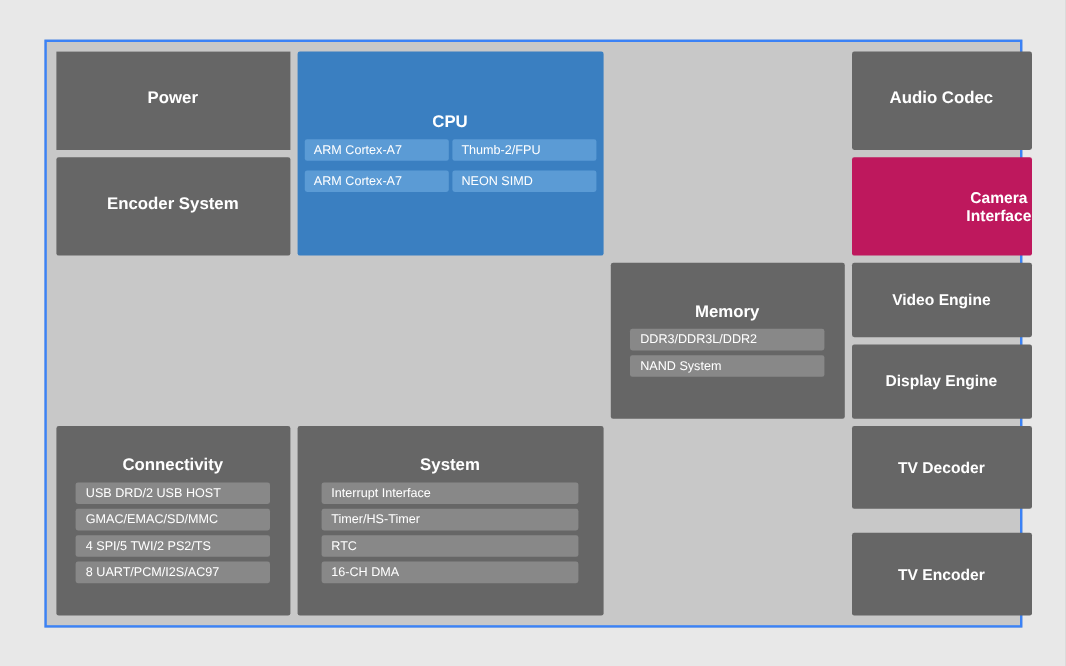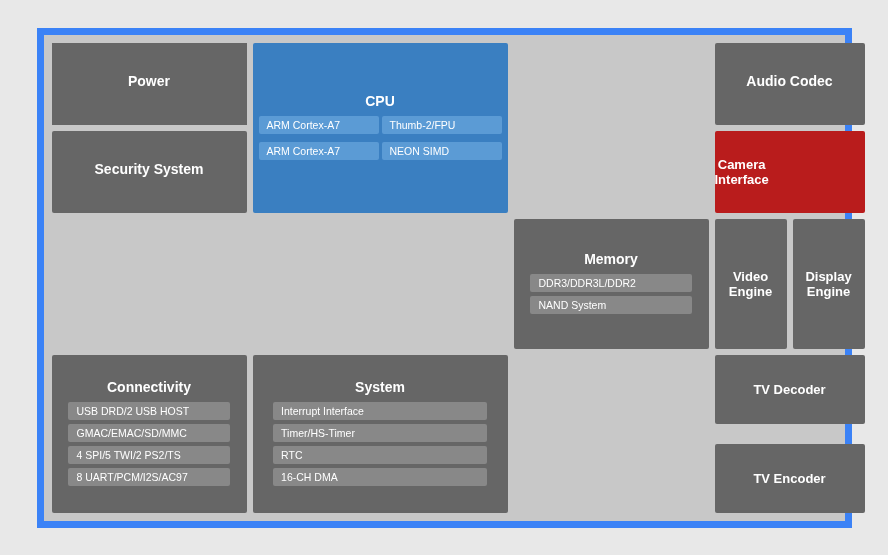--- a/index.html
+++ b/index.html
@@ -16,21 +16,21 @@
 
     
     .main-grid {
       display: grid;
       grid-template-columns: 200px 260px 195px 150px;
       grid-template-rows: 115px 135px 165px;
       gap: 6px;
       width: 820px;
       padding: 8px;
       background: #c8c8c8;
-      border: 7px solid #3b82f6;
+      border: 2px solid #3b82f6;
     }
 
     .cell {
       background: #666;
       color: #fff;
       border-radius: 2px;
       display: flex;
       flex-direction: column;
       align-items: center;
       justify-content: center;
@@ -63,21 +63,21 @@
     }
     .pill-row .pill { flex: 1; width: auto; }
 
     
     .r1c1 { grid-column: 1; grid-row: 1; }
     .r1c2 { grid-column: 2; grid-row: 1 / 3; } 
     .r1c3 { grid-column: 3; grid-row: 1; display: flex; flex-direction: column; gap: 6px; }
     .r1c4 { grid-column: 4; grid-row: 1; }
     .r2c1 { grid-column: 1; grid-row: 2; }
     .r2c3 { grid-column: 3; grid-row: 2; }
-    .r2c4 { grid-column: 4; grid-row: 2; display: flex; flex-direction: row; gap: 6px; }
+    .r2c4 { grid-column: 4; grid-row: 2; display: flex; flex-direction: column; gap: 6px; }
     .r3c1 { grid-column: 1; grid-row: 3; }
     .r3c3 { grid-column: 3; grid-row: 3; }
     .r3c4 { grid-column: 4; grid-row: 3; display: flex; flex-direction: column; gap: 20px; }
 
     .half-cell {
       flex: 1;
       background: #666;
       border-radius: 2px;
       display: flex;
       align-items: center;
@@ -153,21 +153,21 @@
   <div class="r3c4">
     <div class="half-cell" style="flex:1;">
       <span class="half-cell-title">TV Decoder</span>
     </div>
     <div class="half-cell" style="flex:1;">
       <span class="half-cell-title">TV Encoder</span>
     </div>
   </div>
 
 <div class="security-row">
-      <span class="cell-title">Security System</span>
+      <span class="cell-title">Encoder System</span>
     </div>
     <div class="camera-row">
       <span class="half-cell-title">Camera<br>Interface</span>
     </div>
   </div>
 
 <style>
   body { position: relative; }
   .main-grid {
     grid-template-columns: 195px 255px 195px 150px !important;
@@ -183,21 +183,21 @@
   
   .security-row {
     grid-column: 1; grid-row: 2;
     background: #666;
     display: flex; align-items: center; justify-content: center;
     border-radius: 2px;
   }
   .r1c2 { grid-row: 1 / 3 !important; }
   .r1c3 { grid-column: 3; grid-row: 1 / 3; background: transparent !important; }
   .r1c4 { grid-row: 1 !important; }
-  .camera-row { grid-column: 4; grid-row: 2; background: #b91c1c; display: flex; align-items: center; justify-content: flex-start; border-radius: 2px; }
+  .camera-row { grid-column: 4; grid-row: 2; background: #be185d; display: flex; align-items: center; justify-content: flex-end; border-radius: 2px; }
   .r2c1 { grid-row: 3 !important; }
   .r2c3 { grid-row: 3 !important; }
   .r2c4 { grid-row: 3 !important; height: 100%; }
   .r3c1 { grid-row: 4 !important; }
   .r3c2-sys { grid-column: 2; grid-row: 4; }
   .r3c3 { grid-row: 4 !important; }
   .r3c4 { grid-row: 4 !important; }
 </style>
 
 </body></html>

